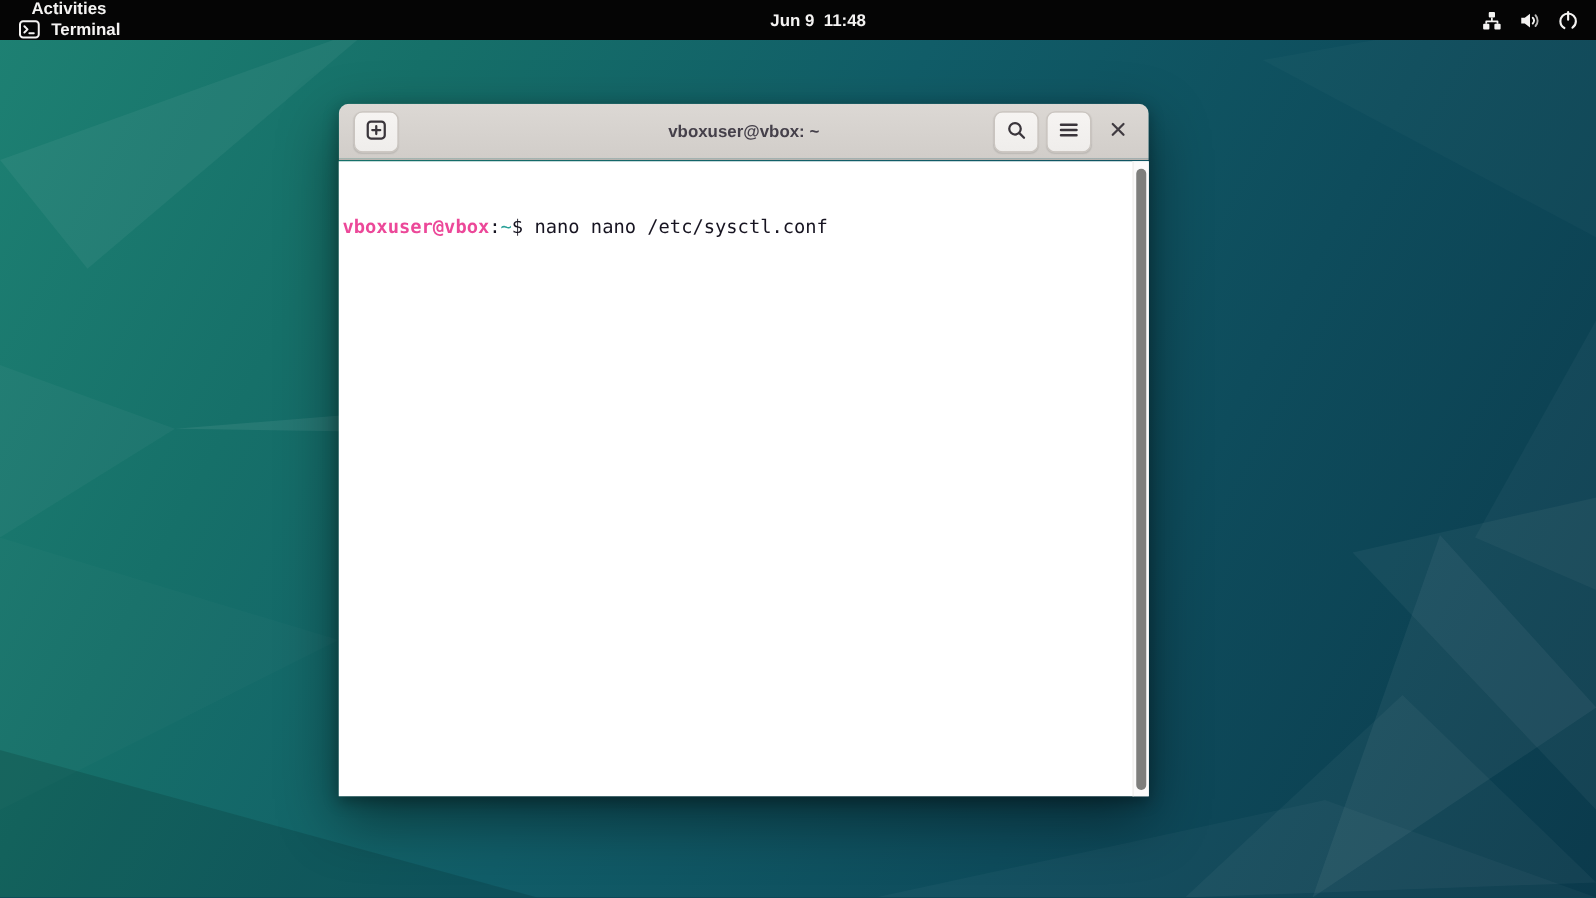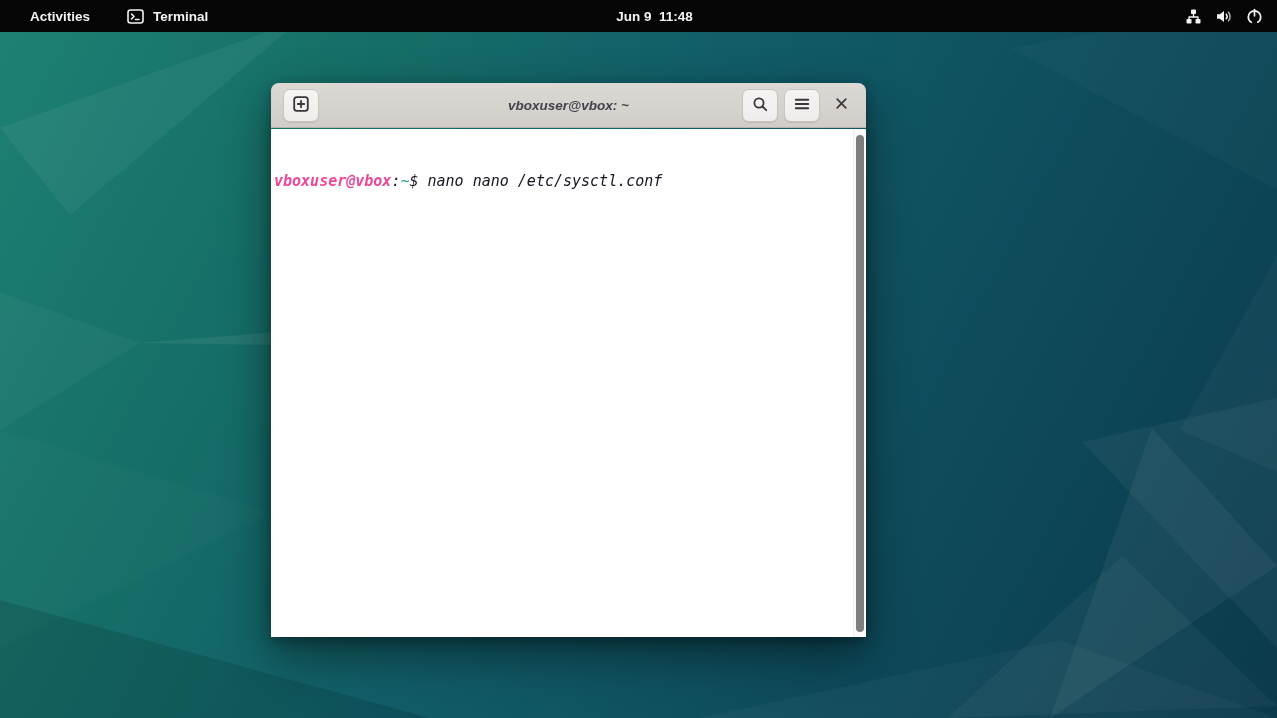--- a/index.html
+++ b/index.html
@@ -18,34 +18,33 @@
   .desktop svg { position:absolute; inset:0; display:block; }
 
   
   .top-bar {
     position:absolute; top:0; left:0; right:0; height:32px;
     background:#050505; color:#f4f3f2;
     display:flex; align-items:center;
     font-size:13.5px; font-weight:700; z-index:20;
   }
   .tb-item { background:none; border:none; color:#f4f3f2; font:inherit; padding:0 4px; cursor:pointer; }
-  .tb-left { display:flex; align-items:center; gap:32px; padding-left:26px; }
+  .tb-left { display:flex; align-items:center; padding-left:14px;flex-direction:column; }
   .app-menu { display:flex; align-items:center; gap:8px; cursor:pointer;justify-content:space-between; }
   .app-menu svg { display:block; }
   .tb-center { position:absolute; left:50%; transform:translateX(-50%);margin-left:16px; }
   .clock { white-space:pre; }
   .tb-right { position:absolute; right:13px; top:0; bottom:0; display:flex; align-items:center; gap:11px; cursor:pointer; }
   .tb-right .sico { display:flex; align-items:center; }
 
   
   .window {
-    position:absolute; left:271px; top:83px; width:595px; height:554px;
+    position:absolute; left:271px; top:83px; width:648px; height:554px;
     border-radius:8px 8px 0 0; z-index:10;
     box-shadow:0 18px 48px rgba(0,0,0,.45), 0 4px 12px rgba(0,0,0,.30);
-    font-style:italic;
   }
   .headerbar {
     height:45px; border-radius:8px 8px 0 0;
     background:linear-gradient(#dcd8d4, #d1cdc9);
     border-bottom:1px solid #b8b3ae;
     position:relative; display:flex; align-items:center;
   }
   .hb-btn {
     width:36px; height:33px; border-radius:7px;
     background:linear-gradient(#f6f4f2,#efedeb);

